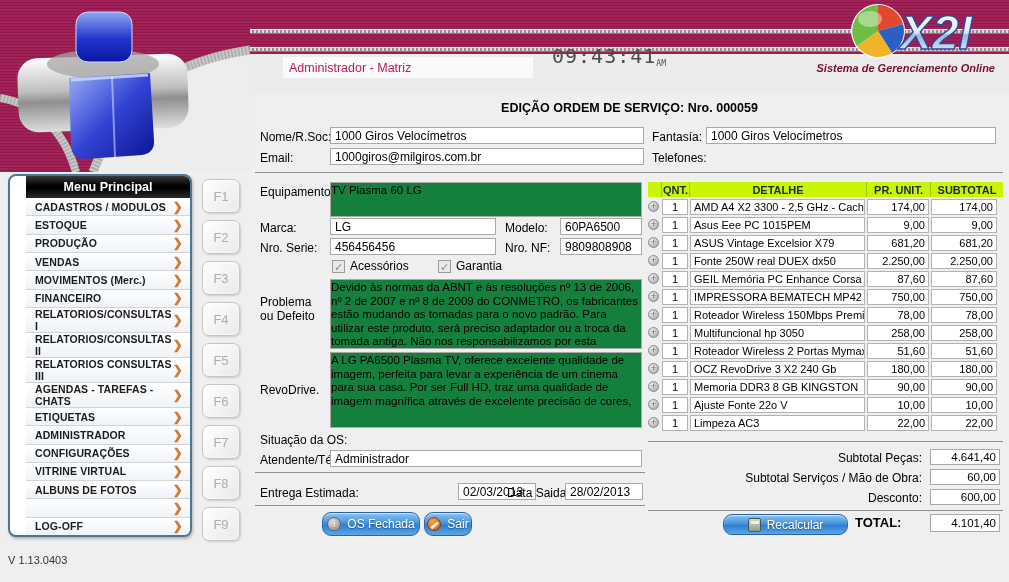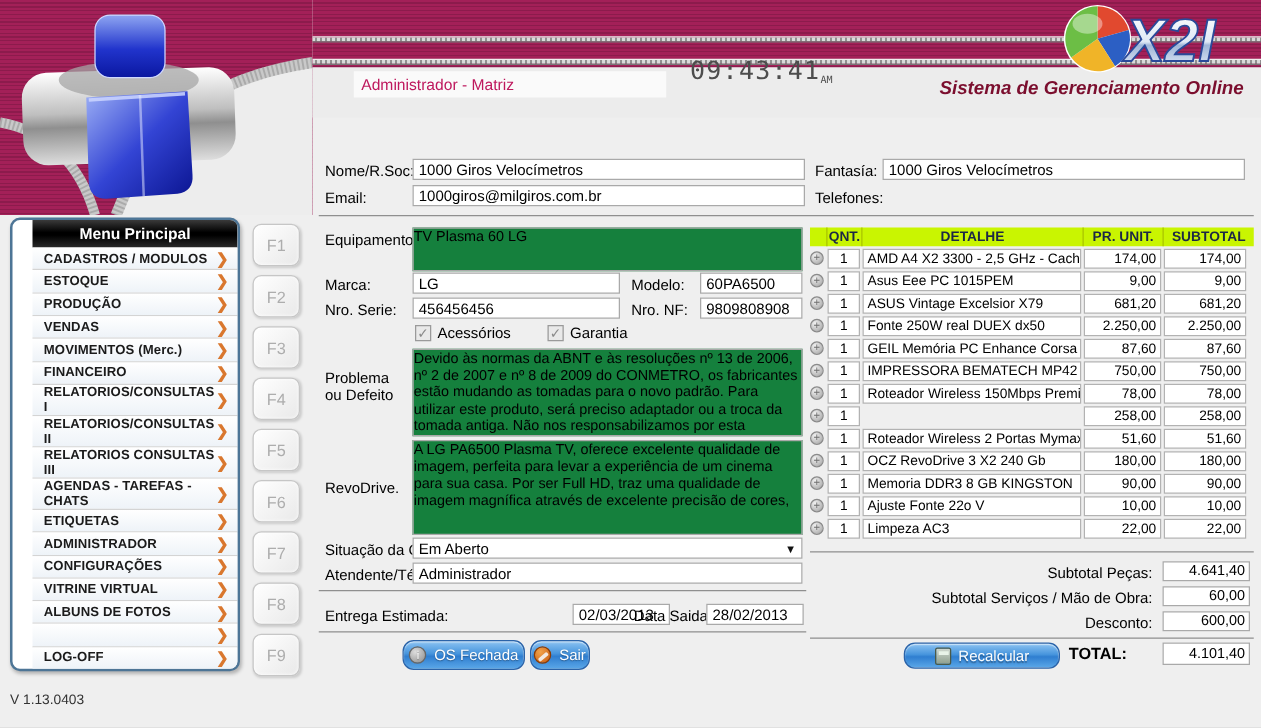--- a/index.html
+++ b/index.html
@@ -30,21 +30,21 @@
     font-size:12.5px; color:#be185d;
   }
   .clock {
     position:absolute; left:552px; top:44px; width:110px; height:24px;
     font-family:"DejaVu Sans Mono", monospace; font-size:20px; color:#4d4d4d;
     letter-spacing:1px; display:flex; align-items:flex-end;
   }
   .clock .ampm { font-size:8px; margin-top:1px; letter-spacing:0; }
   .tagline {
     position:absolute; right:14px; top:62px; width:360px; text-align:right;
-    font-size:15px; font-weight:bold; font-style:italic; color:#7B0E2E;
+    font-size:11px; font-weight:bold; font-style:italic; color:#7B0E2E;
   }
   .x21-logo { position:absolute; left:848px; top:2px; }
   
   .menu {
     position:absolute; left:8px; top:174px; width:184px; height:363px;
     border:2px solid #4d7596; border-radius:8px; background:#fff;
     overflow:hidden; display:flex; flex-direction:column;
     box-shadow:1px 2px 3px rgba(0,0,0,.25);
     padding-left:16px;
   }
@@ -293,20 +293,21 @@
   <div class="fkey" style="top:179px">F1</div>
   <div class="fkey" style="top:220px">F2</div>
   <div class="fkey" style="top:261px">F3</div>
   <div class="fkey" style="top:302px">F4</div>
   <div class="fkey" style="top:343px">F5</div>
   <div class="fkey" style="top:384px">F6</div>
   <div class="fkey" style="top:425px">F7</div>
   <div class="fkey" style="top:466px">F8</div>
   <div class="fkey" style="top:507px">F9</div>
 
+  <div class="page-title">EDIÇÃO ORDEM DE SERVIÇO: Nro. 000059</div>
 
   <div class="lbl" style="left:260px; top:130px">Nome/R.Soc:</div>
   <input class="fld" style="left: 330px; top: 127px; width: 314px;" value="1000 Giros Velocímetros">
   <div class="lbl" style="left:652px; top:130px">Fantasía:</div>
   <input class="fld" style="left: 706px; top: 127px; width: 290px;" value="1000 Giros Velocímetros">
   <div class="lbl" style="left:260px; top:151px">Email:</div>
   <input class="fld" style="left: 330px; top: 148px; width: 314px;" value="1000giros@milgiros.com.br">
   <div class="lbl" style="left:652px; top:151px">Telefones:</div>
 
   <div class="sep" style="left:255px; top:172px; width:748px"></div>
@@ -333,24 +334,20 @@
     <span>Garantia</span>
   </div>
 
   <div class="lbl" style="left:260px; top:295px; width:66px; white-space:normal">Problema ou Defeito</div>
   <textarea class="fld" style="left: 330px; top: 279px; width: 312px; height: 70px;">Devido às normas da ABNT e às resoluções nº 13 de 2006, nº 2 de 2007 e nº 8 de 2009 do CONMETRO, os fabricantes estão mudando as tomadas para o novo padrão. Para utilizar este produto, será preciso adaptador ou a troca da tomada antiga. Não nos responsabilizamos por esta alteração.</textarea>
 
   <div class="lbl" style="left:260px; top:383px">RevoDrive.</div>
   <textarea class="fld" style="left: 330px; top: 352px; width: 312px; height: 76px;">A LG PA6500 Plasma TV, oferece excelente qualidade de imagem, perfeita para levar a experiência de um cinema para sua casa. Por ser Full HD, traz uma qualidade de imagem magnífica através de excelente precisão de cores,</textarea>
 
   <div class="lbl" style="left:260px; top:433px">Situação da OS:</div>
-  <div class="select" style="left:330px; top:430px; width:312px">
-    <span>Em Aberto</span>
-    <span class="arr">▼</span>
-  </div>
 
   <div class="lbl" style="left:260px; top:453px">Atendente/Técnico:</div>
   <input class="fld" style="left: 330px; top: 450px; width: 312px;" value="Administrador">
 
   <div class="sep" style="left:255px; top:472px; width:390px"></div>
 
   <div class="lbl" style="left:260px; top:486px">Entrega Estimada:</div>
   <input class="fld" style="left: 418px; top: 483px; width: 78px; margin-left: 40px;" value="02/03/2013">
   <div class="lbl" style="left:507px; top:486px">Data Saida:</div>
   <input class="fld" style="left: 565px; top: 483px; width: 78px;" value="28/02/2013">
@@ -420,20 +417,21 @@
     <div class="trow">
       <span class="addbtn">+</span>
       <span class="cell c-qnt">1</span>
       <span class="cell c-det">Roteador Wireless 150Mbps Premium</span>
       <span class="cell c-unit num">78,00</span>
       <span class="cell c-sub num">78,00</span>
     </div>
     <div class="trow">
       <span class="addbtn">+</span>
       <span class="cell c-qnt">1</span>
+      <span class="cell c-det">Multifuncional hp 3050</span>
       <span class="cell c-unit num">258,00</span>
       <span class="cell c-sub num">258,00</span>
     </div>
     <div class="trow">
       <span class="addbtn">+</span>
       <span class="cell c-qnt">1</span>
       <span class="cell c-det">Roteador Wireless 2 Portas Mymax -</span>
       <span class="cell c-unit num">51,60</span>
       <span class="cell c-sub num">51,60</span>
     </div>

